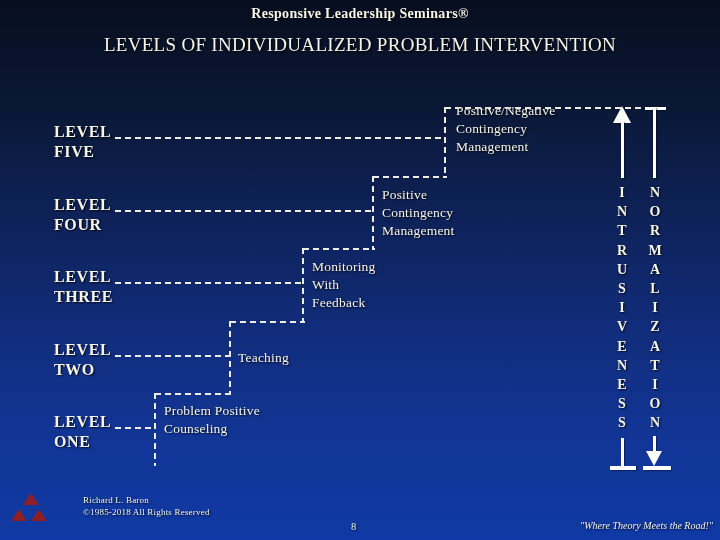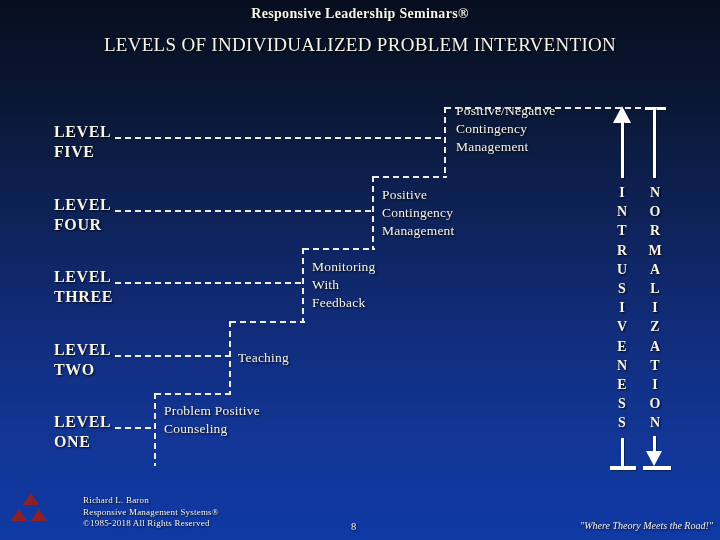--- a/index.html
+++ b/index.html
@@ -181,20 +181,19 @@
   <div class="sline n-bot-line"></div>
   <div class="tri tri-down"></div>
   <div class="sline n-bot-bar"></div>
 
   <div class="logo-tri lt1"></div>
   <div class="logo-tri lt2"></div>
   <div class="logo-tri lt3"></div>
 
   <div class="credits txt">
     <span>Richard L. Baron</span>
-    <span>Responsive Management Systems®</span>
     <span>©1985-2018 All Rights Reserved</span>
   </div>
 
   <div class="pagenum txt">8</div>
   <div class="tagline txt">"Where Theory Meets the Road!"</div>
 
 </div>
 
 </body></html>

